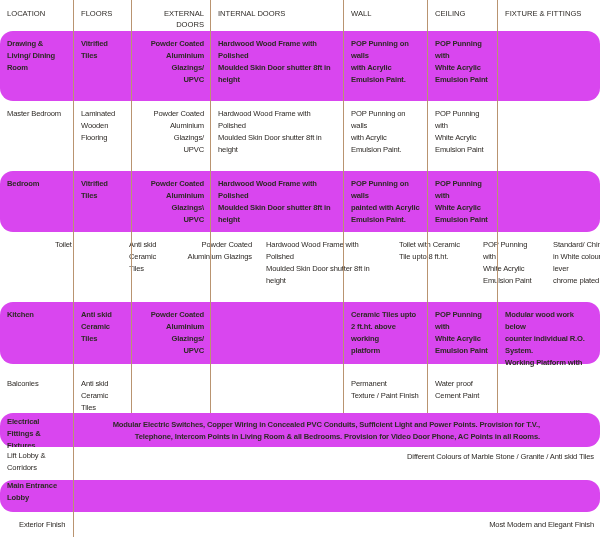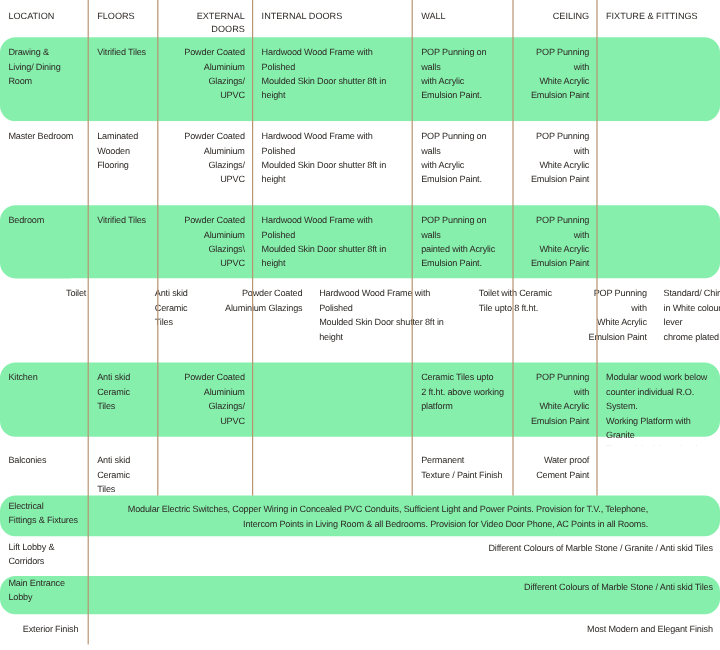--- a/index.html
+++ b/index.html
@@ -1,32 +1,32 @@
 <!DOCTYPE html>
 <html><head>
   <meta charset="utf-8">
   <style>
     html, body { margin: 0; padding: 0; background: #ffffff; }
     body { width: 600px; height: 542px; overflow: hidden; position: relative;
       font-family: "Liberation Sans", sans-serif; color: #2e2a26; }
     .tbl { position: absolute; left: 0; top: 0; width: 600px; }
     .row { position: absolute; left: 0; width: 600px; border-radius: 13px; }
-    .row.tan { background: #86efac; }
+    .row.tan { background: #d946ef; font-weight: bold; }
     .row.white { background: #ffffff; }
     .cell { position: absolute; top: 0; bottom: 0; box-sizing: border-box;
       padding: 7px 6px 0 7px; font-size: 7.6px; line-height: 12px;
       letter-spacing: -0.15px; white-space: pre-line; }
     .cell.hdr { font-size: 7.6px; text-transform: uppercase; letter-spacing: 0; padding-top: 8px; line-height: 11px; }
     .vline { position: absolute; top: 0; bottom: 0; width: 1px; background: #b99470; }
     .c0 { left: 0; width: 73px; }
     .c1 { left: 74px; width: 57px; }
     .c2 { left: 132px; width: 78px; text-align: right; }
     .c3 { left: 211px; width: 132px; }
     .c4 { left: 344px; width: 83px; }
-    .c5 { left: 428px; width: 69px; text-align: right; }
+    .c5 { left: 428px; width: 69px; }
     .c6 { left: 498px; width: 102px; }
     .cspan { left: 74px; width: 526px; text-align: right; }
   </style>
 </head>
 <body>
 
 <div class="tbl">
 
   <div class="row white" style="top:0;height:31px;">
     <div class="cell hdr c0">LOCATION</div>
@@ -151,21 +151,20 @@
 
   <div class="row white" style="top:447px;height:33px;">
     <div class="cell c0" style="padding-top:3px;">Lift Lobby &amp;
 Corridors</div>
     <div class="cell cspan" style="padding-top:4px;">Different Colours of Marble Stone / Granite / Anti skid Tiles</div>
   </div>
 
   <div class="row tan" style="top:480px;height:32px;">
     <div class="cell c0" style="padding-top:0;">Main Entrance
 Lobby</div>
-    <div class="cell cspan" style="padding-top:4px;">Different Colours of Marble Stone  / Anti skid Tiles</div>
   </div>
 
   <div class="row white" style="top:512px;height:30px;">
     <div class="cell c0" style="padding-top:7px;margin-left:12px;">Exterior Finish</div>
     <div class="cell cspan" style="padding-top:7px;">Most Modern and Elegant Finish</div>
   </div>
 
   <div class="vline" style="left:73px;top:0;height:537px;"></div>
   <div class="vline" style="left:131px;top:0;height:413px;"></div>
   <div class="vline" style="left:210px;top:0;height:413px;"></div>

